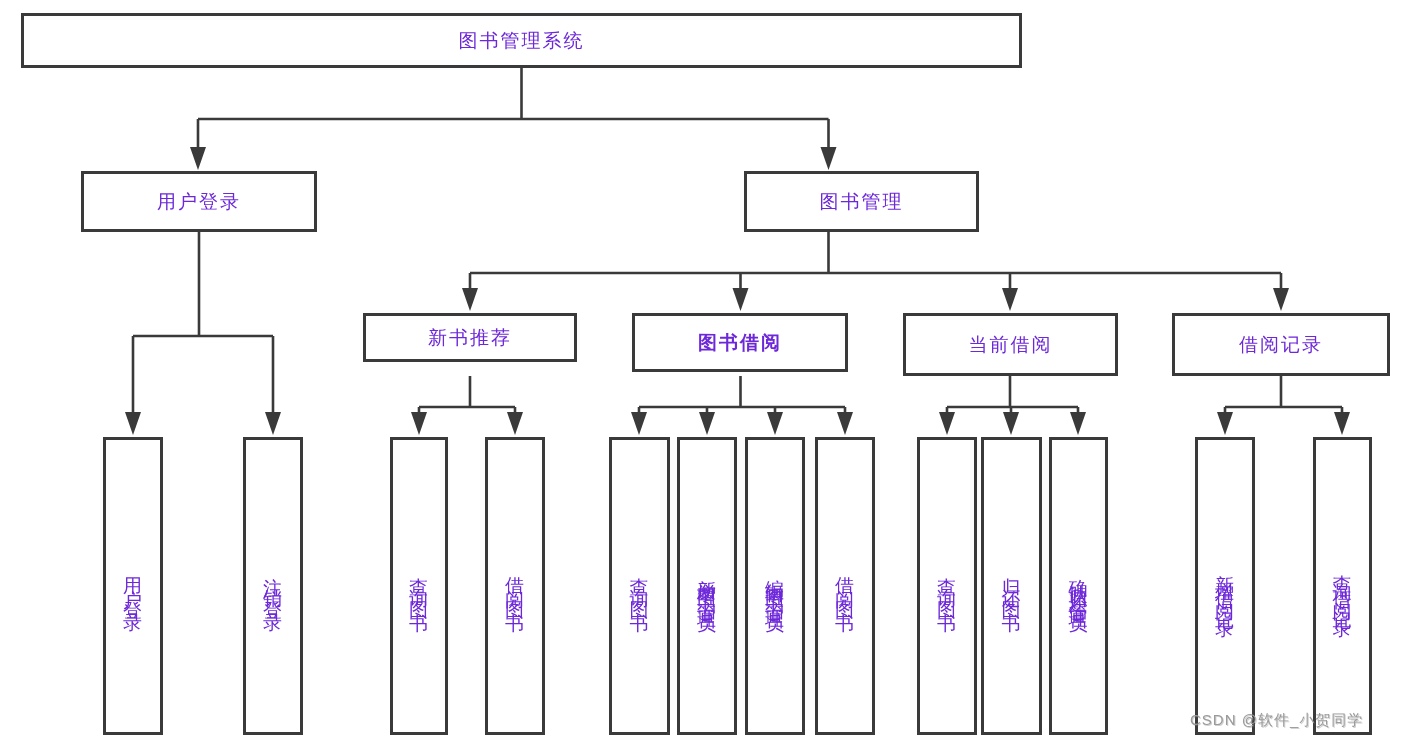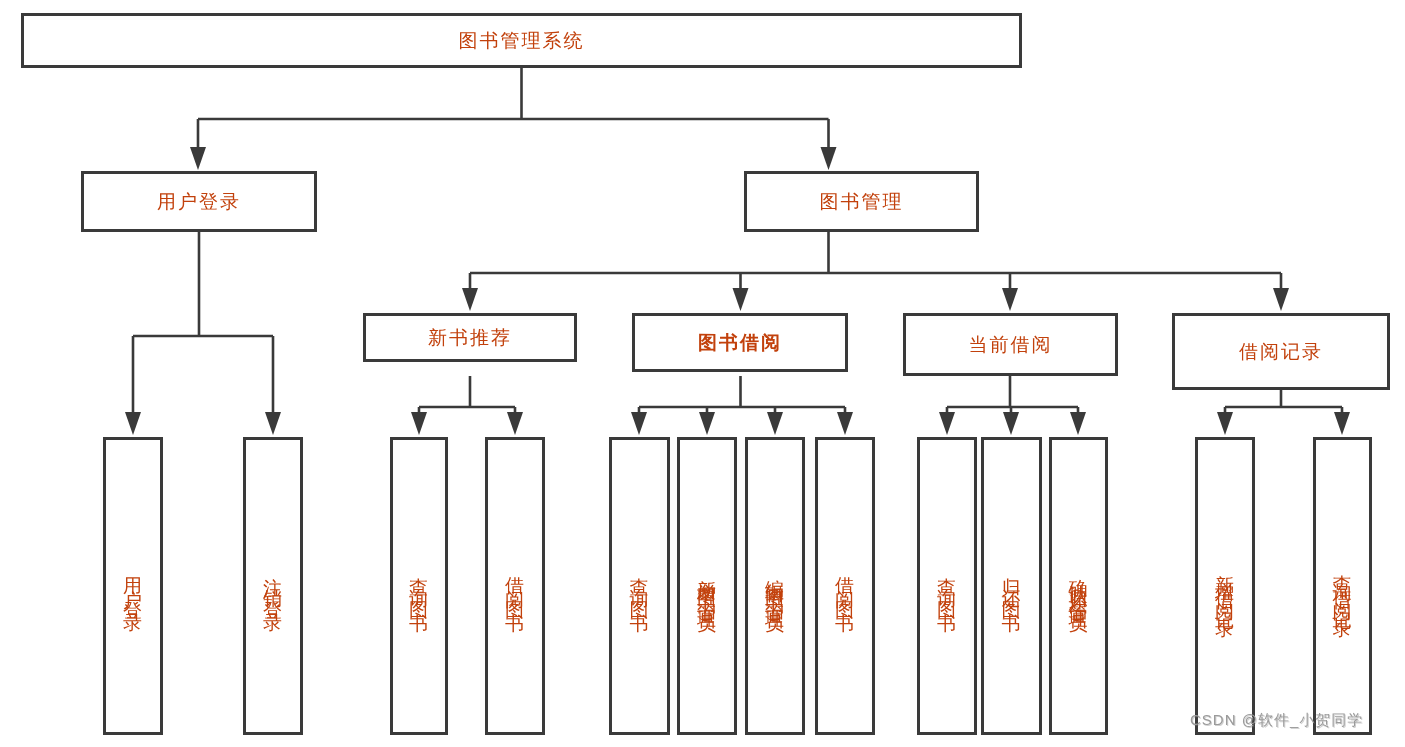--- a/index.html
+++ b/index.html
@@ -18,21 +18,21 @@
     position: absolute;
     left: 0; top: 0;
     width: 1405px; height: 747px;
     z-index: 1;
   }
   .box {
     position: absolute;
     box-sizing: border-box;
     border: 3px solid #3a3a3a;
     background: #ffffff;
-    color: #c2410c;
+    color: #6d28d9;
     display: flex;
     align-items: center;
     justify-content: center;
     z-index: 2;
   }
   .hbox {
     font-size: 19px;
     letter-spacing: 2px;
     white-space: nowrap;
   }
@@ -106,21 +106,21 @@
   </svg>
 
   <div class="box hbox" style="left:21px; top:13px; width:1001px; height:55px;">图书管理系统</div>
 
   <div class="box hbox" style="left:81px; top:171px; width:236px; height:61px;">用户登录</div>
   <div class="box hbox" style="left:744px; top:171px; width:235px; height:61px;">图书管理</div>
 
   <div class="box hbox" style="left:363px; top:313px; width:214px; height:49px;">新书推荐</div>
   <div class="box hbox" style="left:632px; top:313px; width:216px; height:59px;font-weight:bold;">图书借阅</div>
   <div class="box hbox" style="left:903px; top:313px; width:215px; height:63px;">当前借阅</div>
-  <div class="box hbox" style="left:1172px; top:313px; width:218px; height:77px;">借阅记录</div>
+  <div class="box hbox" style="left:1172px; top:313px; width:218px; height:63px;">借阅记录</div>
 
   <div class="box leaf" style="left:103px; top:437px; width:60px; height:298px;">用户登录</div>
   <div class="box leaf" style="left:243px; top:437px; width:60px; height:298px;">注销登录</div>
 
   <div class="box leaf" style="left:390px; top:437px; width:58px; height:298px;">查询图书</div>
   <div class="box leaf" style="left:485px; top:437px; width:60px; height:298px;">借阅图书</div>
 
   <div class="box leaf" style="left:609px; top:437px; width:61px; height:298px;">查询图书</div>
   <div class="box leaf dense" style="left:677px; top:437px; width:60px; height:298px;">新增图书（管理员）</div>
   <div class="box leaf dense" style="left:745px; top:437px; width:60px; height:298px;">编辑图书（管理员）</div>

